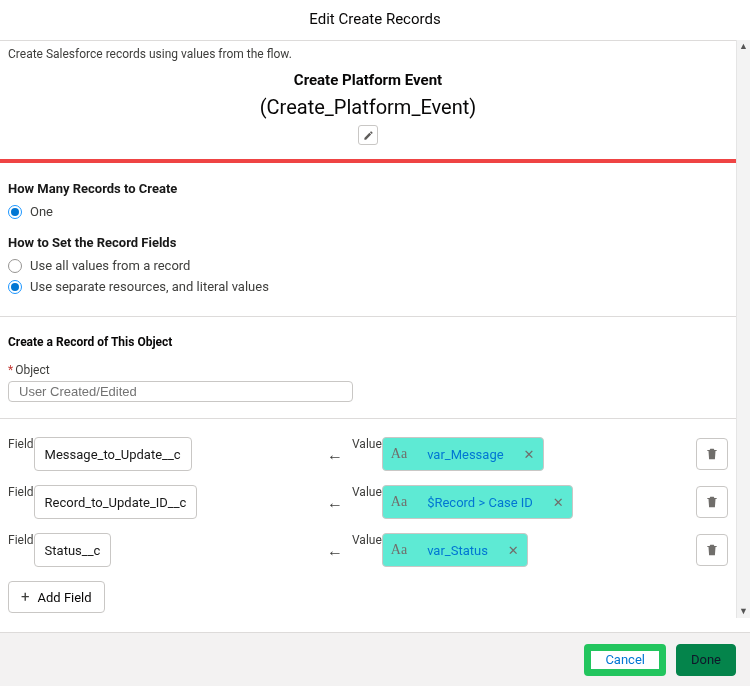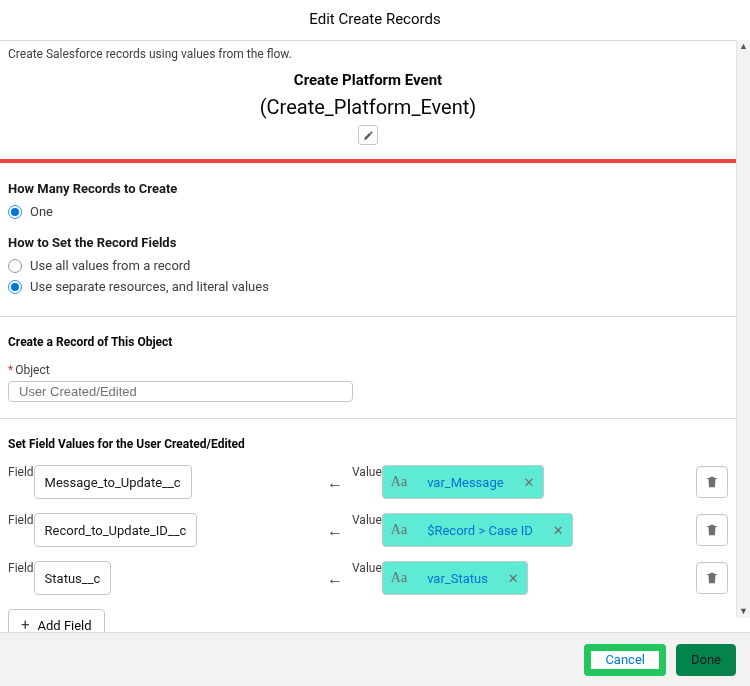--- a/index.html
+++ b/index.html
@@ -289,21 +289,20 @@
       </div>
     </div>
 
     <div class="section">
       <div class="section-heading">Create a Record of This Object</div>
       <label class="field-label req">Object</label>
       <input class="text-input" value="User Created/Edited" style="">
     </div>
 
     <div class="section nobottom">
-      <div class="section-heading">Set Field Values for the User Created/Edited</div>
 
       
       <div class="row-grid">
         <div class="col-field">
           <label class="field-label">Field</label>
           <div class="field-box">
               <span>Message_to_Update__c</span>
             </div>
         </div>
         <div class="arrow-col">←</div>

